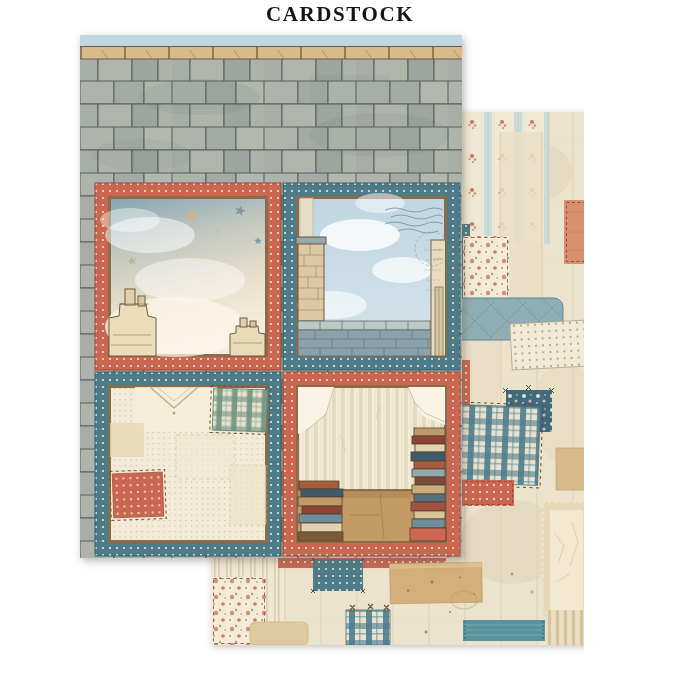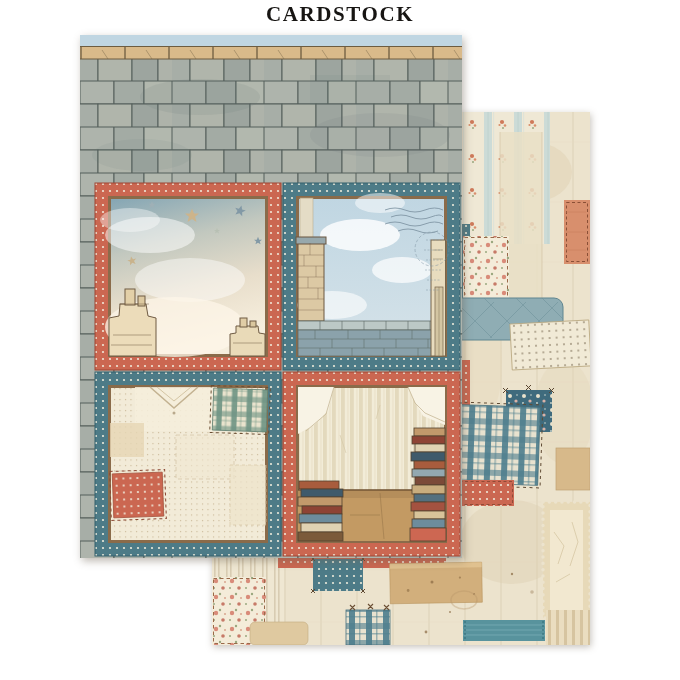--- a/index.html
+++ b/index.html
@@ -1,17 +1,17 @@
 <!DOCTYPE html>
 <html><head>
 <meta charset="utf-8">
 <style>
   html,body{margin:0;padding:0;background:#ffffff;}
-  .stage{position:relative;width:680px;height:680px;background:#ffffff;overflow:hidden;
-         font-family:"Liberation Serif", serif;}
+  .stage{position:relative;width:560px;height:680px;background:#ffffff;overflow:hidden;
+         font-family:"Liberation Serif", serif;padding-left:24px;}
   .title{position:absolute;top:2px;left:0;width:680px;text-align:center;
          font-size:21px;font-weight:700;letter-spacing:1.6px;color:#171513;
          font-family:"Liberation Serif", serif;}
   .sheet{position:absolute;}
   .back-sheet{left:212px;top:112px;width:378px;height:533px;
               box-shadow:1px 2px 7px rgba(110,100,85,.40);}
   .front-sheet{left:80px;top:35px;width:382px;height:523px;
                box-shadow:2px 3px 8px rgba(110,100,85,.45);}
   svg{display:block;}
 </style>

